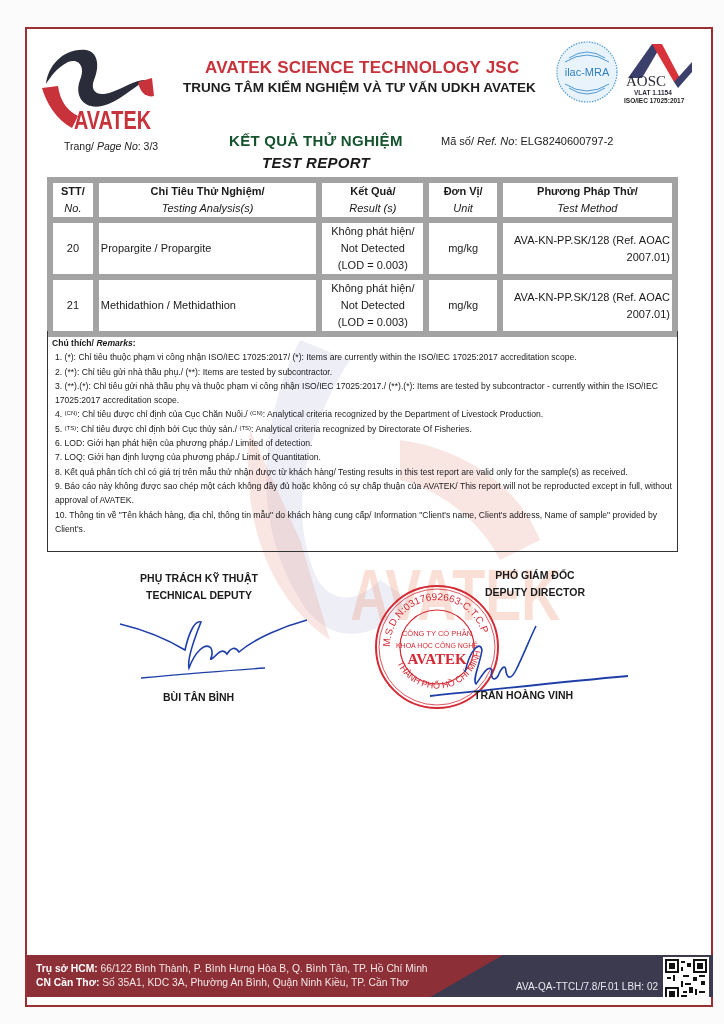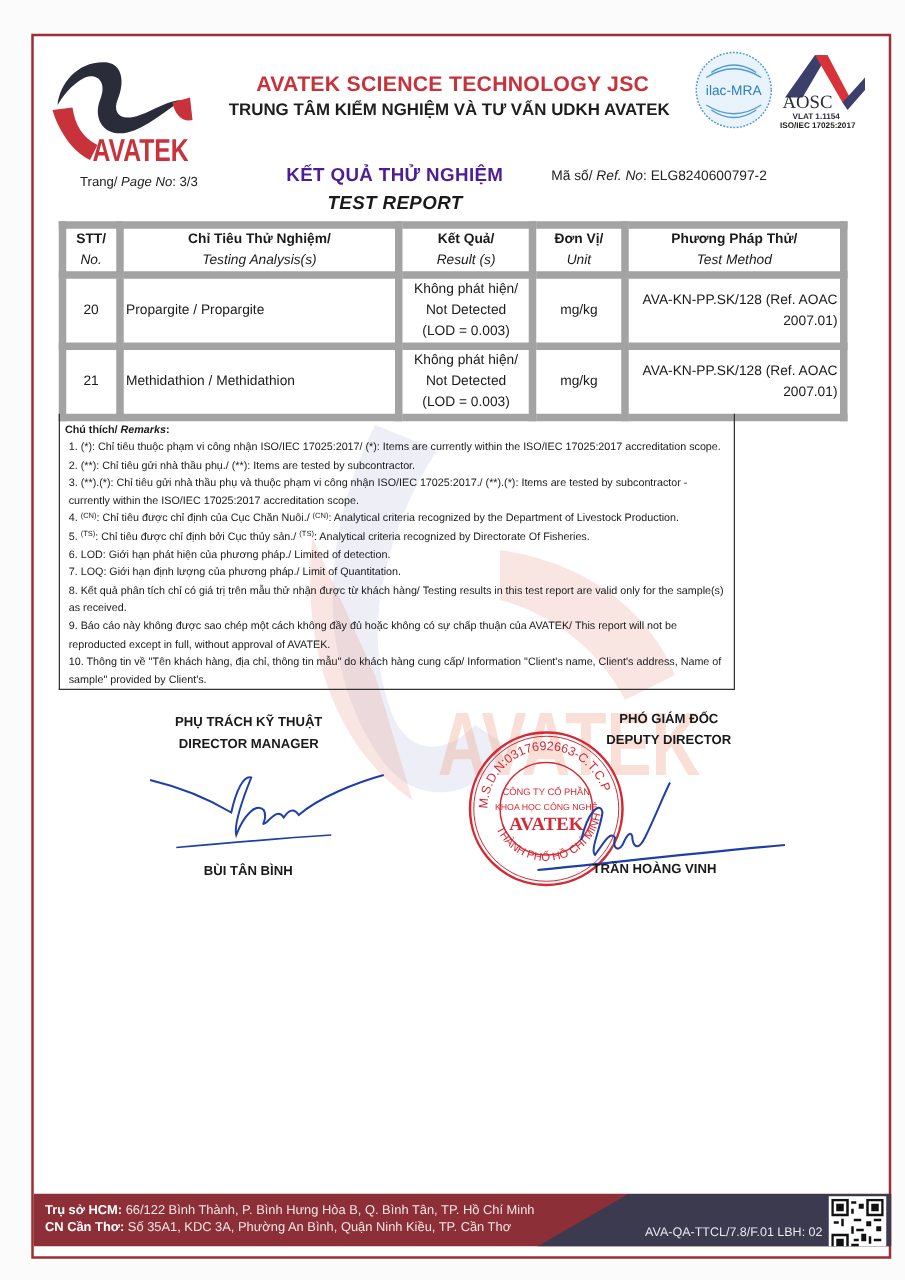--- a/index.html
+++ b/index.html
@@ -23,21 +23,21 @@
   .center-name {
     position: absolute; left: 183px; top: 80px; font-size: 13.5px; font-weight: bold;
     color: #1e1e1e; white-space: nowrap;
   }
   .ilac { position: absolute; left: 555px; top: 40px; width: 64px; height: 64px; }
   .aosc { position: absolute; left: 622px; top: 38px; width: 72px; height: 68px; }
   .aosc-iso { position: absolute; left: 624px; top: 97px; font-size: 6.5px; font-weight: bold; color: #222; white-space: nowrap; }
 
   .page-no { position: absolute; left: 64px; top: 140px; font-size: 10.5px; color: #222; white-space: nowrap; }
   .page-no i { font-style: italic; }
-  .report-title-vi { position: absolute; left: 229px; top: 132px; font-size: 15px; font-weight: bold; color: #4c1d95; white-space: nowrap; letter-spacing: 0.3px; }
+  .report-title-vi { position: absolute; left: 229px; top: 132px; font-size: 15px; font-weight: bold; color: #14532d; white-space: nowrap; letter-spacing: 0.3px; }
   .report-title-en { position: absolute; left: 262px; top: 154px; font-size: 15px; font-style: italic; font-weight: bold; color: #1a1a1a; white-space: nowrap; letter-spacing: 0.3px; }
   .ref-no { position: absolute; left: 441px; top: 135px; font-size: 11px; color: #222; white-space: nowrap; }
   .ref-no i { font-style: italic; }
 
   
   .results-table {
     position: absolute; left: 47px; top: 177px; width: 631px;
     border-collapse: collapse; font-size: 11px; color: #1a1a1a; background: transparent;
   }
   .results-table th, .results-table td { border: 6px solid #a3a3a3; padding: 0 2px; vertical-align: middle; }
@@ -47,21 +47,21 @@
   .results-table td { height: 54px; line-height: 17px; }
   .c-no { width: 46px; text-align: center; }
   .c-analysis { width: 226px; text-align: left; }
   .c-result { width: 108px; text-align: center; }
   .c-unit { width: 74px; text-align: center; }
   .c-method { width: 177px; text-align: right; }
   .c-result span, .c-method span { display: block; }
 
   
   .remarks {
-    position: absolute; left: 47px; top: 331px; width: 541px; height: 221px;
+    position: absolute; left: 47px; top: 331px; width: 631px; height: 221px;
     border: 1px solid #333; border-top: none; padding: 5px 4px 0 4px;
     font-size: 8.6px; line-height: 14.3px; color: #1a1a1a;
   }
   .remarks-title { font-weight: bold; }
   .remarks-title i { font-style: italic; }
   .remark-item { padding-left: 3px; }
   .remark-item.wrap { padding-left: 3px; }
   sup { font-size: 6px; vertical-align: top; position: relative; top: -1px; }
 
   
@@ -197,21 +197,21 @@
   <div class="remark-item"><span>5. </span><sup>(TS)</sup><span>: Chỉ tiêu được chỉ định bởi Cục thủy sản./ </span><sup>(TS)</sup><span>: Analytical criteria recognized by Directorate Of Fisheries.</span></div>
   <div class="remark-item">6. LOD: Giới hạn phát hiện của phương pháp./ Limited of detection.</div>
   <div class="remark-item">7. LOQ: Giới hạn định lượng của phương pháp./ Limit of Quantitation.</div>
   <div class="remark-item wrap">8. Kết quả phân tích chỉ có giá trị trên mẫu thử nhận được từ khách hàng/ Testing results in this test report are valid only for the sample(s) as received.</div>
   <div class="remark-item wrap">9. Báo cáo này không được sao chép một cách không đầy đủ hoặc không có sự chấp thuận của AVATEK/ This report will not be reproducted except in full, without approval of AVATEK.</div>
   <div class="remark-item wrap">10. Thông tin về "Tên khách hàng, địa chỉ, thông tin mẫu" do khách hàng cung cấp/ Information "Client's name, Client's address, Name of sample" provided by Client's.</div>
 </div>
 
 <div class="sig-title sig-left-title">
   <div>PHỤ TRÁCH KỸ THUẬT</div>
-  <div>DIRECTOR MANAGER</div>
+  <div>TECHNICAL DEPUTY</div>
 </div>
 <svg class="signature-left" viewBox="0 0 195 70">
   <path d="M5 12 C 30 18, 50 26, 70 38 C 74 20, 80 8, 86 10 C 78 30, 72 48, 74 56 C 80 40, 90 30, 96 36 C 100 44, 92 50, 98 46 C 104 40, 108 36, 112 42 C 116 36, 120 34, 124 40 C 140 26, 170 14, 192 8" stroke="#1f3fa8" stroke-width="1.6" fill="none"></path>
   <path d="M26 66 C 70 62, 120 58, 150 56" stroke="#1f3fa8" stroke-width="1.4" fill="none"></path>
 </svg>
 <div class="sig-name sig-left-name">BÙI TÂN BÌNH</div>
 
 <div class="sig-title sig-right-title">
   <div>PHÓ GIÁM ĐỐC</div>
   <div>DEPUTY DIRECTOR</div>

